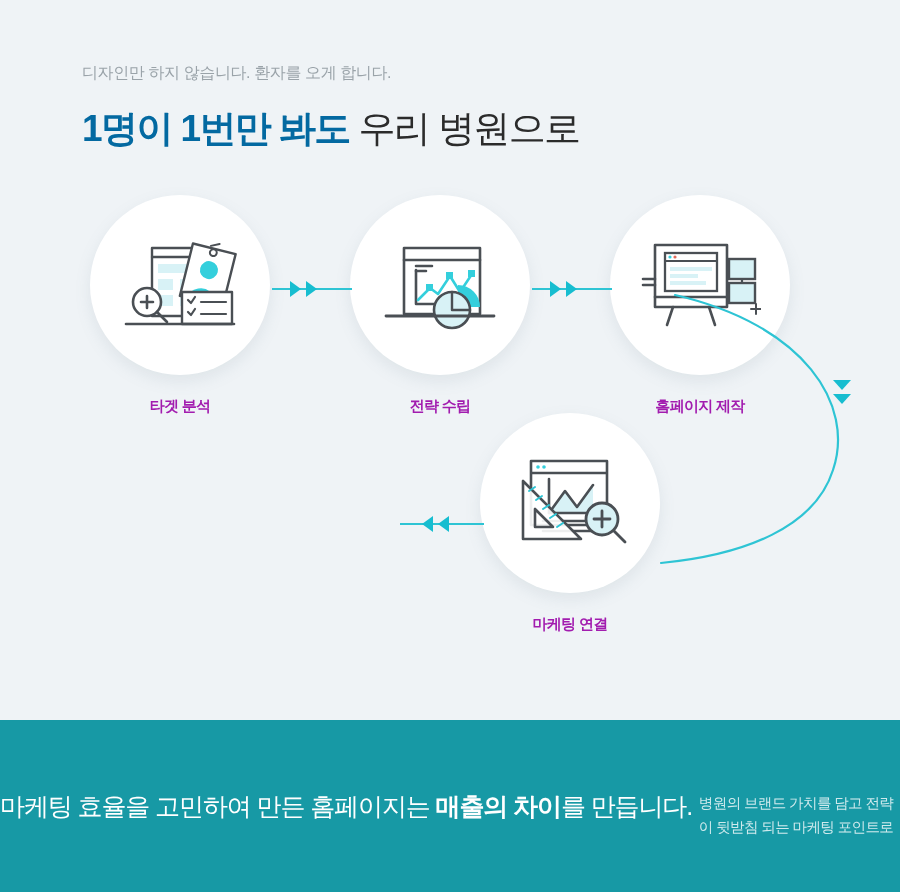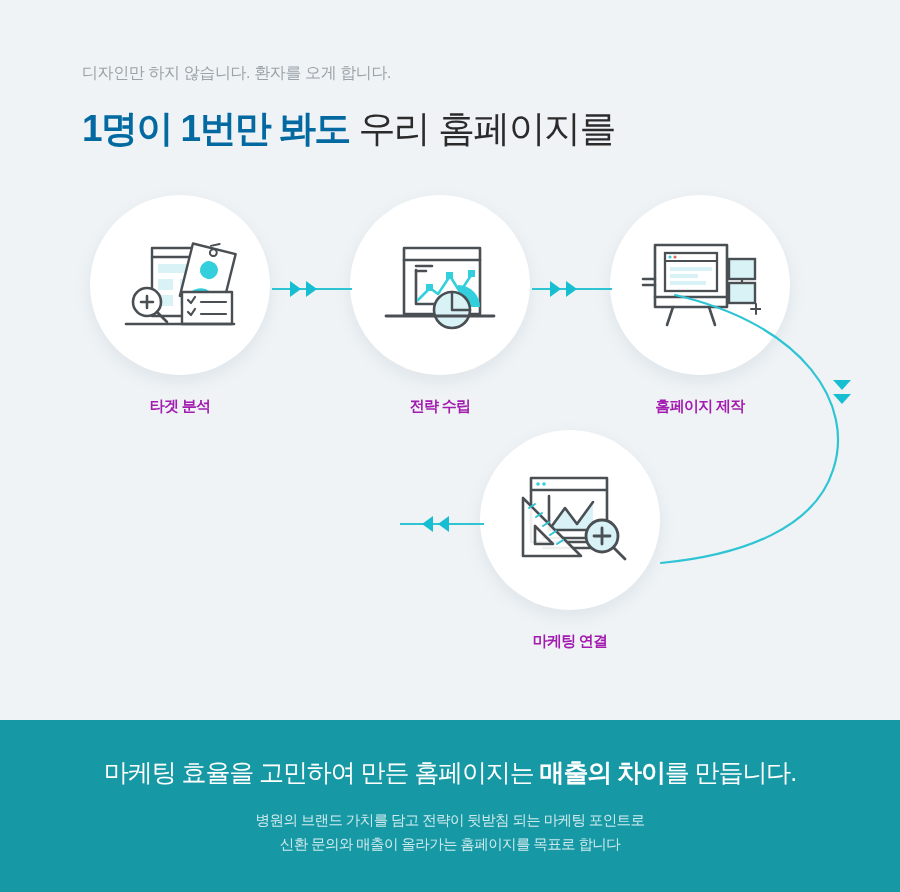--- a/index.html
+++ b/index.html
@@ -61,21 +61,21 @@
     color:#a21caf;
     letter-spacing:-0.7px;
     white-space:nowrap;
   }
 
   
   .node-1 { left:90px;  top:0px; }
   .node-2 { left:350px; top:0px; }
   .node-3 { left:610px; top:0px; }
   .node-4 { left:220px; top:235px; }
-  .node-5 { left:480px; top:235px;font-family:Liberation Serif, serif; }
+  .node-5 { left:480px; top:218px; }
 
   
   .conn { position:absolute; }
 
   .conn-line {
     position:absolute;
     height:2px;
     background:#2ec4d4;
   }
   .arrow-pair { position:absolute; display:flex; gap:5px; }
@@ -115,21 +115,21 @@
   .conn-curve .arrow-stack {
     position:absolute; left:178px; top:125px;
     display:flex; flex-direction:column; gap:4px; align-items:center;
   }
 
   
   .footer {
     position:absolute; left:0; bottom:0;
     width:900px; height:172px;
     background:#1799a5;
-    display:flex; flex-direction:column;
+    display:flex; flex-direction:row;
     align-items:center; justify-content:center;
   }
 
   .footer-title {
     font-size:25px;
     color:#ffffff;
     letter-spacing:-1.1px;
     font-weight:400;
     white-space:nowrap;
   }
@@ -146,21 +146,21 @@
   .footer-sub span { display:block; }
 </style>
 </head>
 <body>
 
 <div class="page">
 
   <div class="header">
     <div class="kicker">디자인만 하지 않습니다. 환자를 오게 합니다.</div>
     <div class="headline">
-      <span class="hl-strong">1명이 1번만 봐도</span><span> 우리 홈페이지를</span>
+      <span class="hl-strong">1명이 1번만 봐도</span><span> 우리 병원으로</span>
     </div>
   </div>
 
   <div class="diagram">
 
     <div class="node node-1">
       <div class="bubble">
         <svg width="120" height="110" viewBox="0 0 120 110">
           <g fill="none" stroke="#4a4f54" stroke-width="2.4" stroke-linecap="round" stroke-linejoin="round">
 
@@ -353,17 +353,16 @@
     </div>
 
   </div>
 
   <div class="footer">
     <div class="footer-title">
       <span>마케팅 효율을 고민하여 만든 홈페이지는 </span><span class="ft-strong">매출의 차이</span><span>를 만듭니다.</span>
     </div>
     <div class="footer-sub">
       <span>병원의 브랜드 가치를 담고 전략이 뒷받침 되는 마케팅 포인트로</span>
-      <span>신환 문의와 매출이 올라가는 홈페이지를 목표로 합니다</span>
     </div>
   </div>
 
 </div>
 
 </body></html>

